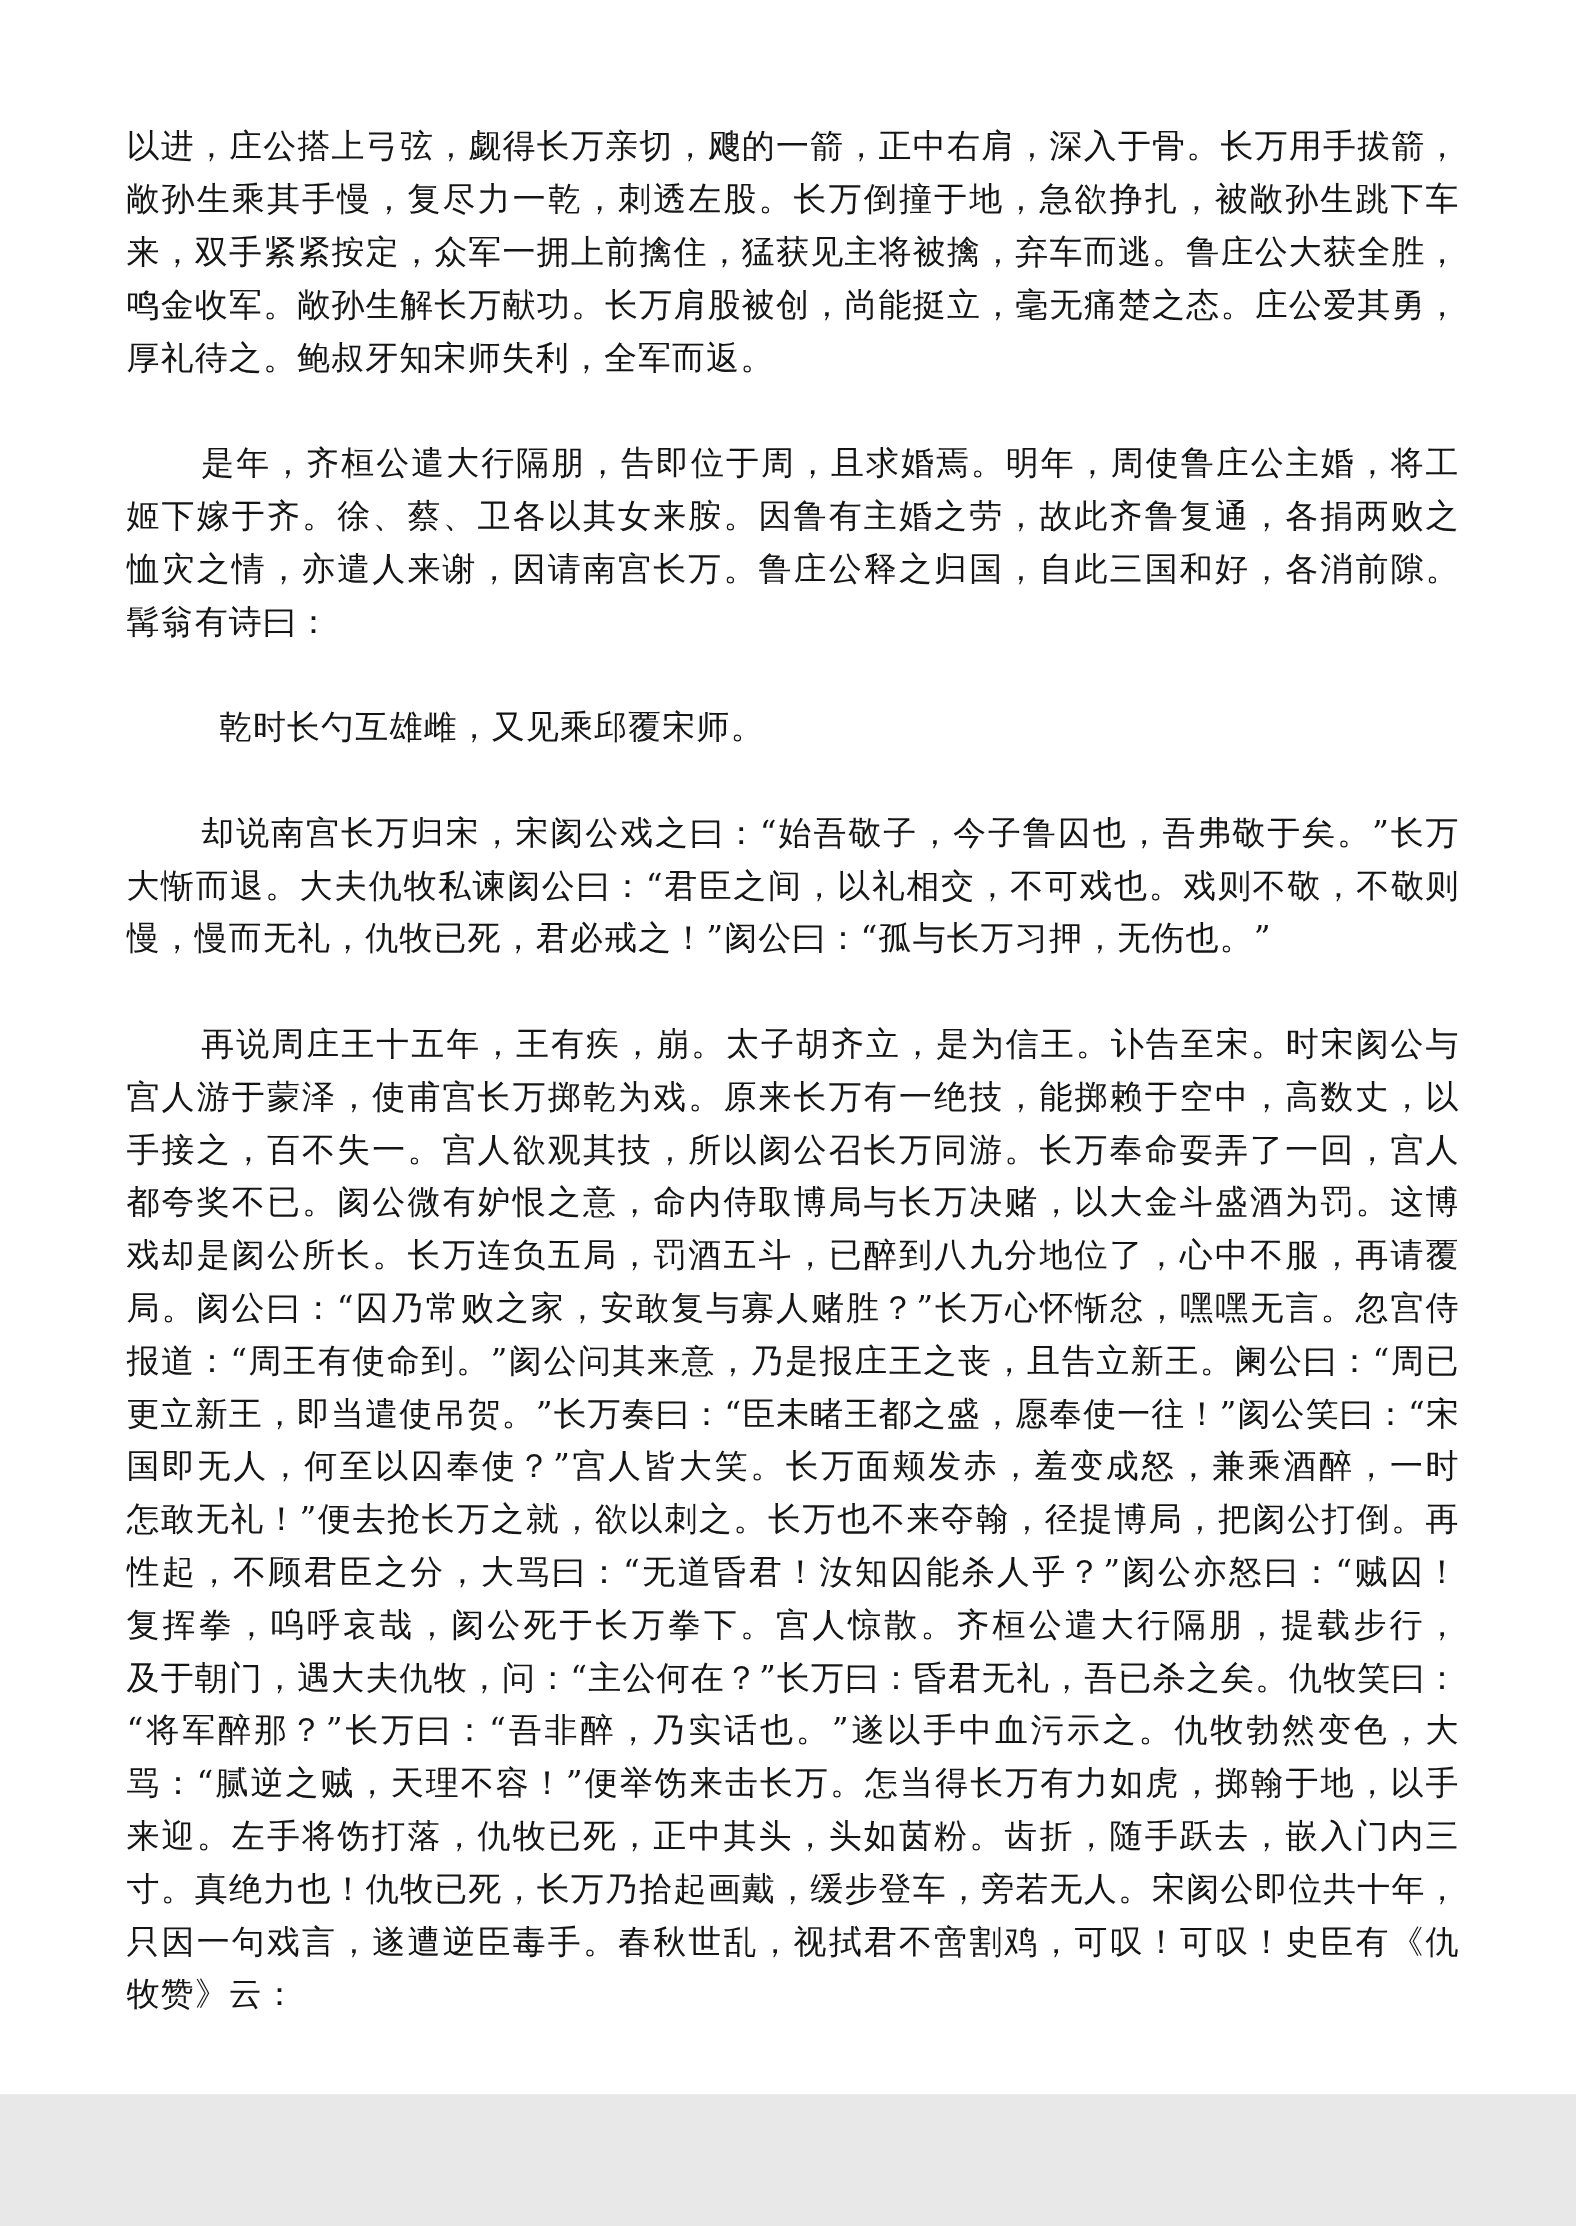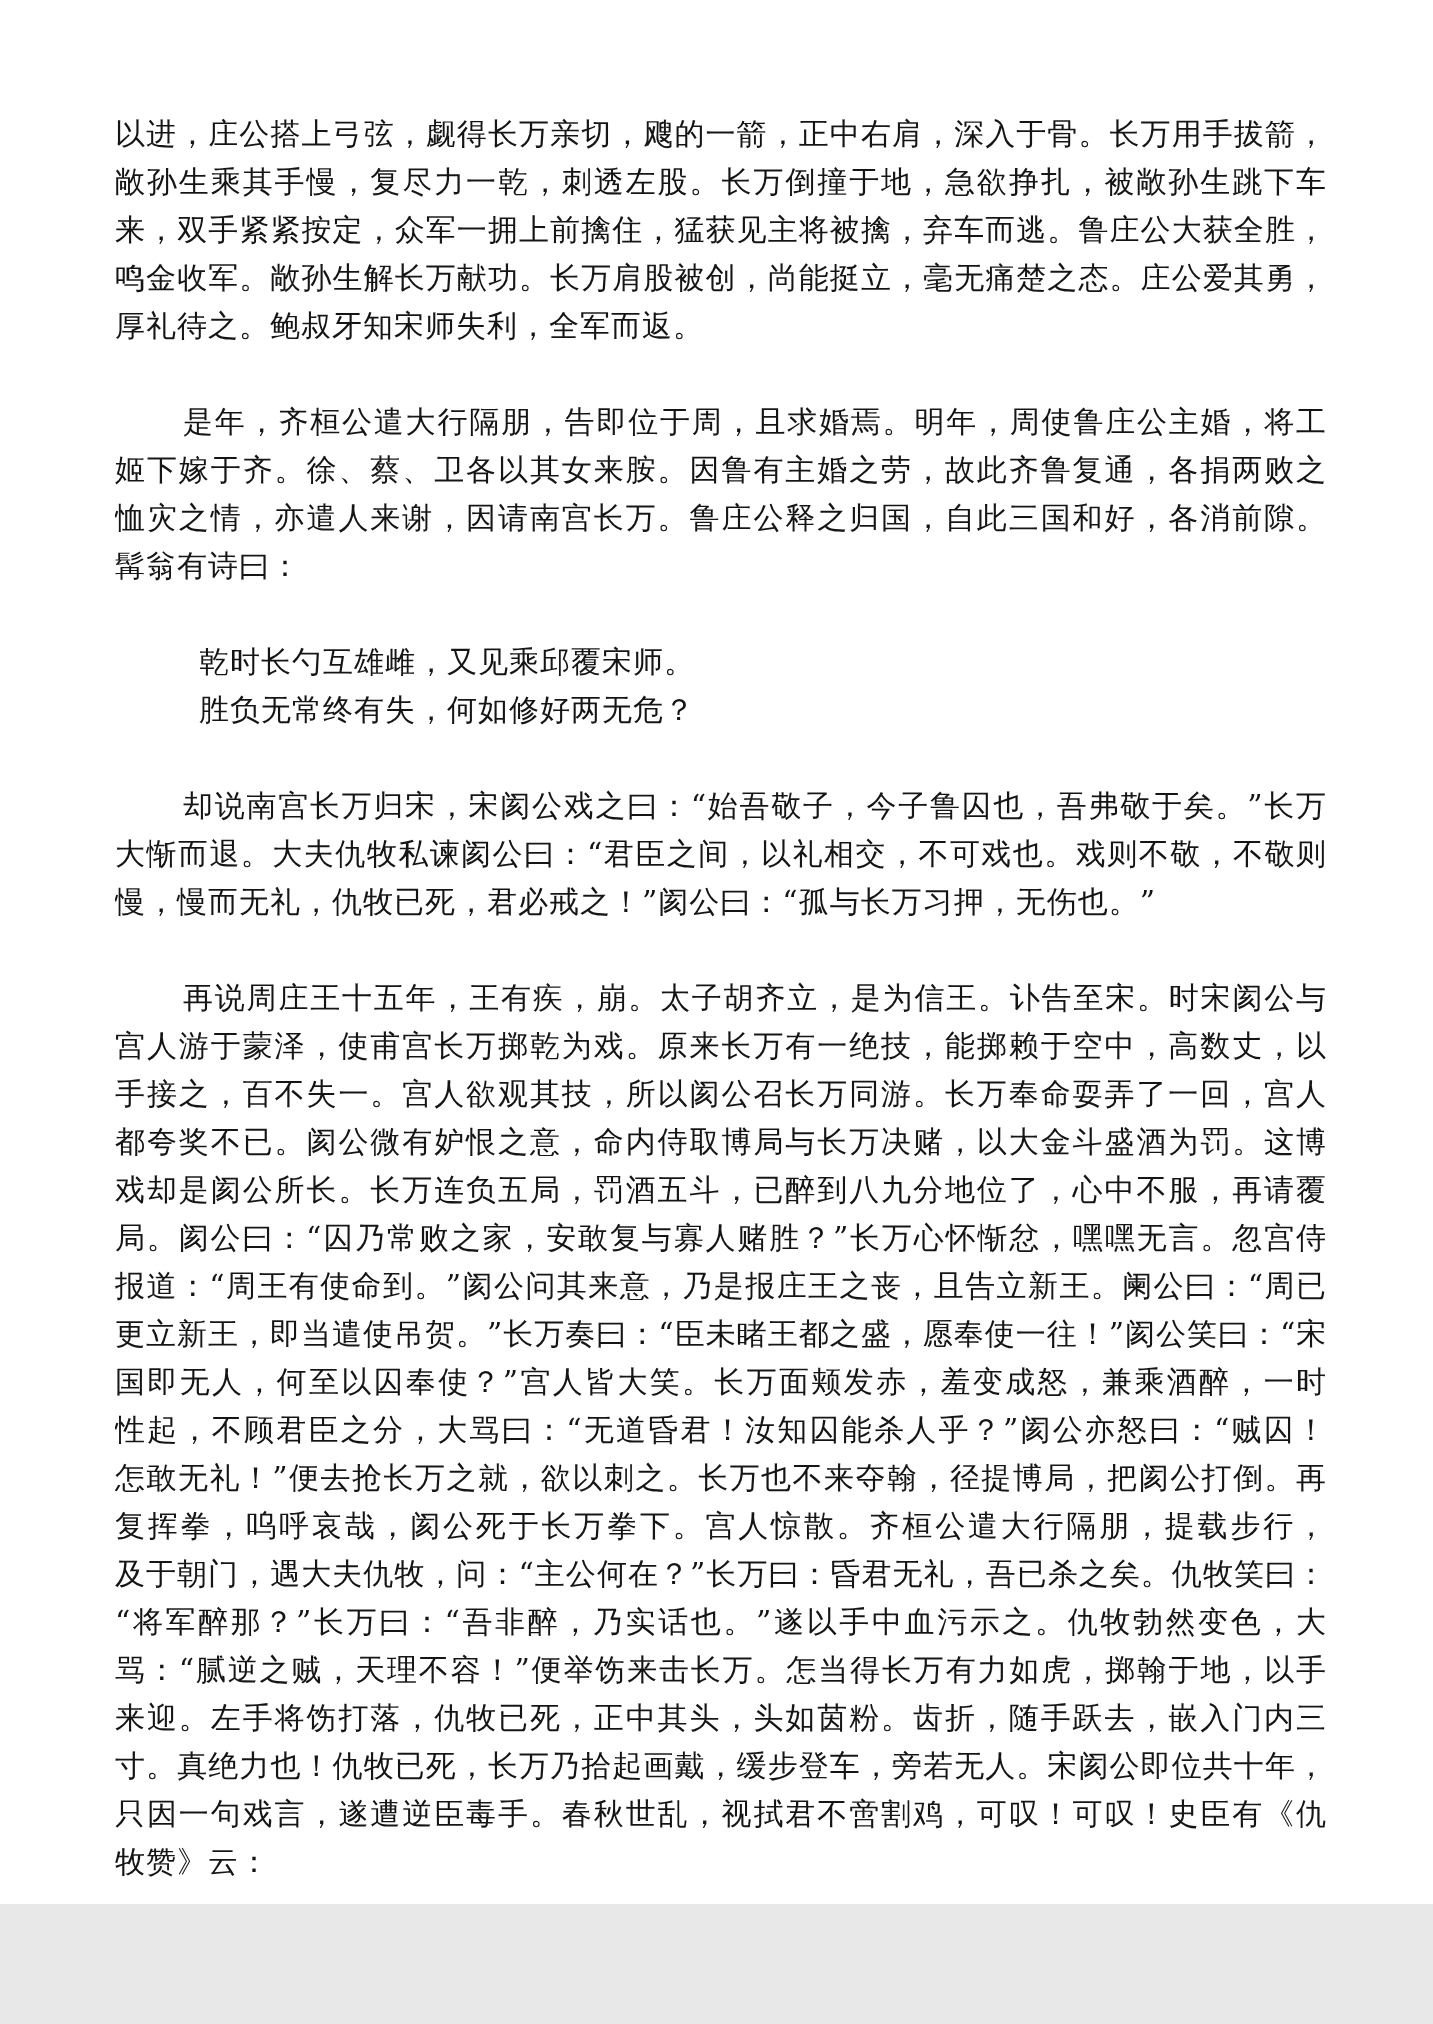--- a/index.html
+++ b/index.html
@@ -72,39 +72,38 @@
         <div class="line last">厚礼待之。鲍叔牙知宋师失利，全军而返。</div>
       </div>
       <div class="block">
         <div class="line first">是年，齐桓公遣大行隔朋，告即位于周，且求婚焉。明年，周使鲁庄公主婚，将工</div>
         <div class="line">姬下嫁于齐。徐、蔡、卫各以其女来胺。因鲁有主婚之劳，故此齐鲁复通，各捐两败之</div>
         <div class="line">恤灾之情，亦遣人来谢，因请南宫长万。鲁庄公释之归国，自此三国和好，各消前隙。</div>
         <div class="line last">髯翁有诗曰：</div>
       </div>
       <div class="block poem">
         <div class="line">乾时长勺互雄雌，又见乘邱覆宋师。</div>
-        <div class="line last">胜负无常终有失，何如修好两无危？</div>
       </div>
       <div class="block">
         <div class="line first">却说南宫长万归宋，宋阂公戏之曰：“始吾敬子，今子鲁囚也，吾弗敬于矣。”长万</div>
         <div class="line">大惭而退。大夫仇牧私谏阂公曰：“君臣之间，以礼相交，不可戏也。戏则不敬，不敬则</div>
         <div class="line last">慢，慢而无礼，仇牧已死，君必戒之！”阂公曰：“孤与长万习押，无伤也。”</div>
       </div>
       <div class="block">
         <div class="line first">再说周庄王十五年，王有疾，崩。太子胡齐立，是为信王。讣告至宋。时宋阂公与</div>
         <div class="line">宫人游于蒙泽，使甫宫长万掷乾为戏。原来长万有一绝技，能掷赖于空中，高数丈，以</div>
         <div class="line">手接之，百不失一。宫人欲观其技，所以阂公召长万同游。长万奉命耍弄了一回，宫人</div>
         <div class="line">都夸奖不已。阂公微有妒恨之意，命内侍取博局与长万决赌，以大金斗盛酒为罚。这博</div>
         <div class="line">戏却是阂公所长。长万连负五局，罚酒五斗，已醉到八九分地位了，心中不服，再请覆</div>
         <div class="line">局。阂公曰：“囚乃常败之家，安敢复与寡人赌胜？”长万心怀惭忿，嘿嘿无言。忽宫侍</div>
         <div class="line">报道：“周王有使命到。”阂公问其来意，乃是报庄王之丧，且告立新王。阑公曰：“周已</div>
         <div class="line">更立新王，即当遣使吊贺。”长万奏曰：“臣未睹王都之盛，愿奉使一往！”阂公笑曰：“宋</div>
         <div class="line">国即无人，何至以囚奉使？”宫人皆大笑。长万面颊发赤，羞变成怒，兼乘酒醉，一时</div>
+        <div class="line">怎敢无礼！”便去抢长万之就，欲以刺之。长万也不来夺翰，径提博局，把阂公打倒。再</div>
         <div class="line">性起，不顾君臣之分，大骂曰：“无道昏君！汝知囚能杀人乎？”阂公亦怒曰：“贼囚！</div>
-        <div class="line">怎敢无礼！”便去抢长万之就，欲以刺之。长万也不来夺翰，径提博局，把阂公打倒。再</div>
         <div class="line">复挥拳，呜呼哀哉，阂公死于长万拳下。宫人惊散。齐桓公遣大行隔朋，提载步行，</div>
         <div class="line">及于朝门，遇大夫仇牧，问：“主公何在？”长万曰：昏君无礼，吾已杀之矣。仇牧笑曰：</div>
         <div class="line">“将军醉那？”长万曰：“吾非醉，乃实话也。”遂以手中血污示之。仇牧勃然变色，大</div>
         <div class="line">骂：“腻逆之贼，天理不容！”便举饬来击长万。怎当得长万有力如虎，掷翰于地，以手</div>
         <div class="line">来迎。左手将饬打落，仇牧已死，正中其头，头如茵粉。齿折，随手跃去，嵌入门内三</div>
         <div class="line">寸。真绝力也！仇牧已死，长万乃拾起画戴，缓步登车，旁若无人。宋阂公即位共十年，</div>
         <div class="line">只因一句戏言，遂遭逆臣毒手。春秋世乱，视拭君不啻割鸡，可叹！可叹！史臣有《仇</div>
         <div class="line last">牧赞》云：</div>
       </div>
     </div>

